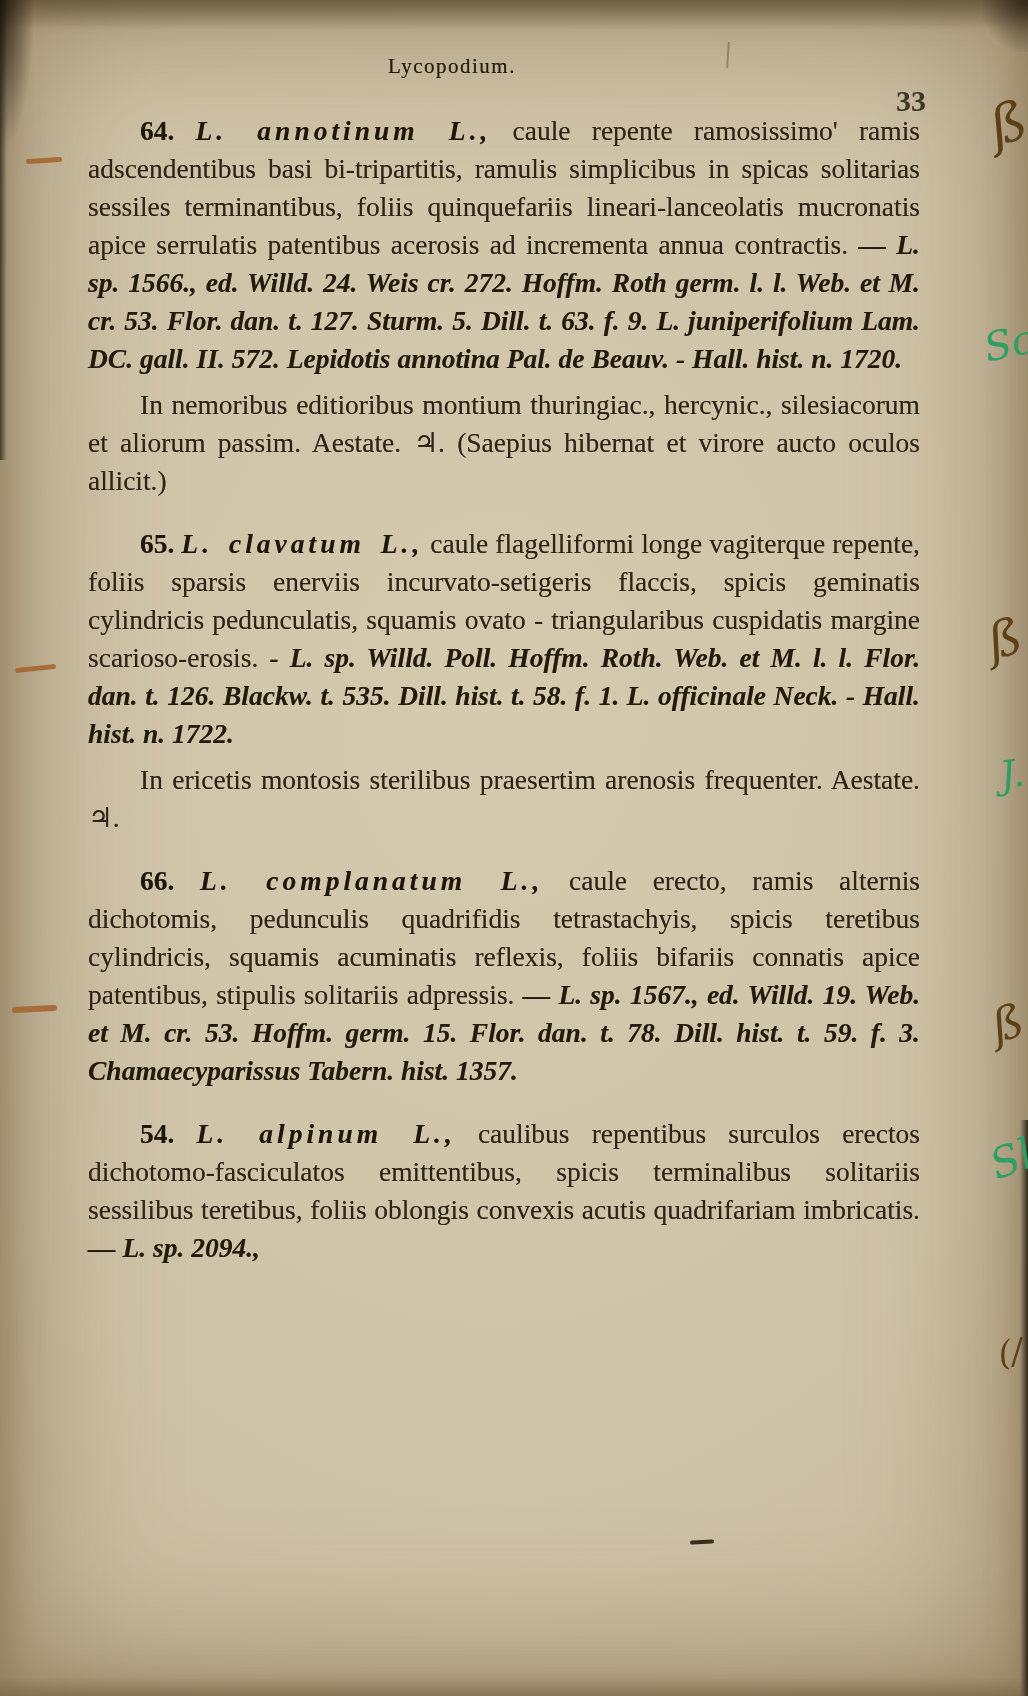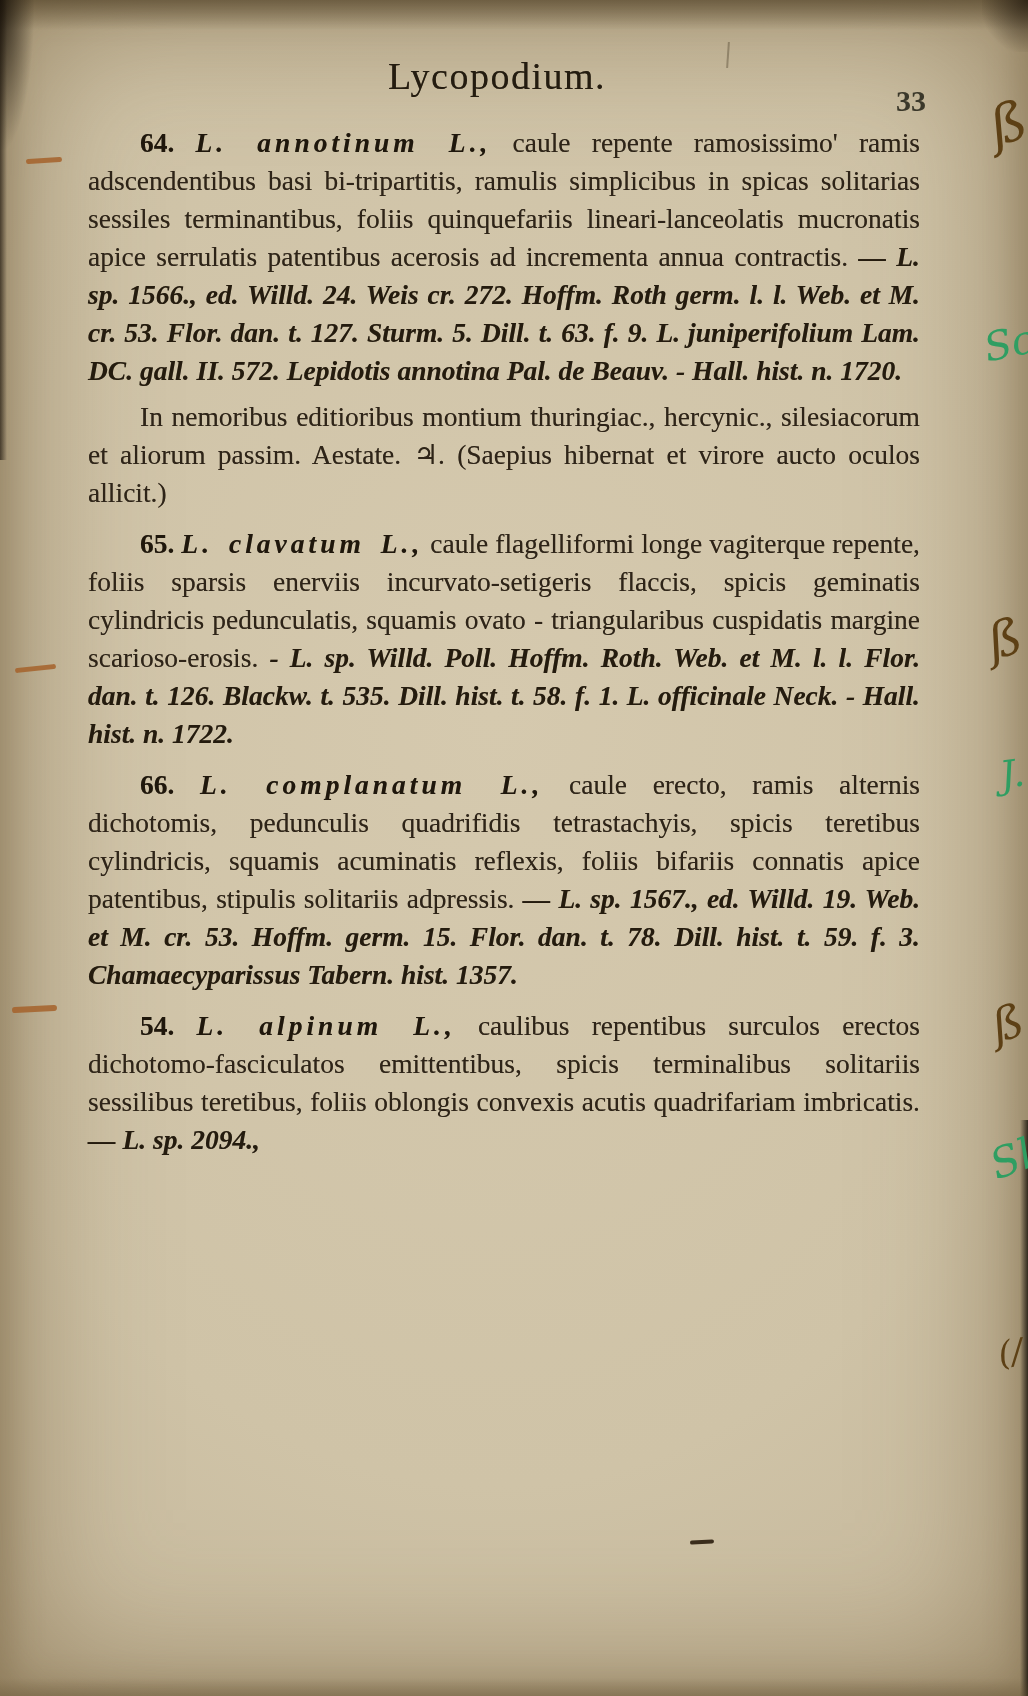--- a/index.html
+++ b/index.html
@@ -21,31 +21,31 @@
   .edge-topright{position:absolute;right:0;top:0;width:46px;height:52px;
     background:radial-gradient(at 100% 0, rgba(28,20,10,.72), rgba(28,20,10,0) 75%);}
   .edge-leftline{position:absolute;left:0;top:0;width:7px;height:460px;
     background:linear-gradient(to right, rgba(25,18,10,.65), rgba(25,18,10,0));}
   .edge-rightline{position:absolute;right:0;top:1120px;width:8px;height:576px;
     background:linear-gradient(to left, rgba(22,16,9,.8), rgba(22,16,9,0));}
   .edge-bottom{position:absolute;left:0;bottom:0;width:100%;height:18px;
     background:linear-gradient(to top, rgba(95,78,48,.35), rgba(95,78,48,0));}
 
   .running-head{position:absolute;left:0;top:54px;width:100%;height:40px;}
-  .head-title{position:absolute;left:388px;top:0;font-size:38px;letter-spacing:1.5px;color:#241c10;
+  .head-title{position:absolute;left:388px;top:0;font-size:21px;letter-spacing:1.5px;color:#241c10;
     text-shadow:0 0 .6px rgba(35,25,10,.6);}
   .head-folio{position:absolute;left:896px;top:-2px;font-size:30px;font-weight:bold;color:#3b382a;margin-top:32px;}
   .head-tick{position:absolute;left:727px;top:-12px;width:2px;height:26px;background:rgba(60,50,30,.35);transform:rotate(4deg);}
 
   .text-block{position:absolute;left:88px;top:112px;width:832px;
     font-size:27.5px;line-height:38px;text-align:justify;
     text-shadow:0 0 .6px rgba(40,30,15,.45);}
   .text-block p{margin:0 0 8px 0;text-indent:52px;}
-  p.entry{margin-top:13px;}
-  p.entry:first-child{margin-top:12px;font-family:Liberation Serif, serif;}
+  p.entry{margin-top:25px;}
+  p.entry:first-child{margin-top:0;font-family:Liberation Serif, serif;}
   .num{font-weight:bold;color:#1f170c;}
   .species{font-weight:bold;font-style:italic;letter-spacing:4px;word-spacing:5px;color:#1f170c;}
   .cit{font-weight:bold;font-style:italic;color:#241b0e;}
 
   
   .pencil-dash{position:absolute;height:5px;border-radius:3px;background:#a4622a;opacity:.85;}
   .dash-64{left:26px;top:158px;width:36px;transform:rotate(-4deg);}
   .dash-65{left:15px;top:666px;width:41px;transform:rotate(-6deg);}
   .dash-66{left:12px;top:1006px;width:45px;height:6px;transform:rotate(-3deg);}
   .ink{position:absolute;font-style:italic;font-family:"DejaVu Serif",serif;white-space:nowrap;}
@@ -88,20 +88,21 @@
       <span class="cit">— L. sp. 1566., ed. Willd. 24. Weis cr. 272. Hoffm. Roth germ. l. l. Web. et M. cr. 53. Flor. dan. t. 127. Sturm. 5. Dill. t. 63. f. 9. L. juniperifolium Lam. DC. gall. II. 572. Lepidotis annotina Pal. de Beauv. - Hall. hist. n. 1720.</span>
     </p>
     <p class="habitat">In nemoribus editioribus montium thuringiac., hercynic., silesiacorum et aliorum passim. Aestate. ♃. (Saepius hibernat et virore aucto oculos allicit.)</p>
 
     <p class="entry">
       <span class="num">65.</span>
       <span class="species">L. clavatum L.,</span>
       <span class="desc">caule flagelliformi longe vagiterque repente, foliis sparsis enerviis incurvato-setigeris flaccis, spicis geminatis cylindricis pedunculatis, squamis ovato - triangularibus cuspidatis margine scarioso-erosis.</span>
       <span class="cit">- L. sp. Willd. Poll. Hoffm. Roth. Web. et M. l. l. Flor. dan. t. 126. Blackw. t. 535. Dill. hist. t. 58. f. 1. L. officinale Neck. - Hall. hist. n. 1722.</span>
     </p>
+    <p class="habitat">In ericetis montosis sterilibus praesertim arenosis frequenter. Aestate. ♃.</p>
 
     <p class="entry">
       <span class="num">66.</span>
       <span class="species">L. complanatum L.,</span>
       <span class="desc">caule erecto, ramis alternis dichotomis, pedunculis quadrifidis tetrastachyis, spicis teretibus cylindricis, squamis acuminatis reflexis, foliis bifariis connatis apice patentibus, stipulis solitariis adpressis.</span>
       <span class="cit">— L. sp. 1567., ed. Willd. 19. Web. et M. cr. 53. Hoffm. germ. 15. Flor. dan. t. 78. Dill. hist. t. 59. f. 3. Chamaecyparissus Tabern. hist. 1357.</span>
     </p>
 
     <p class="entry">
       <span class="num">54.</span>

